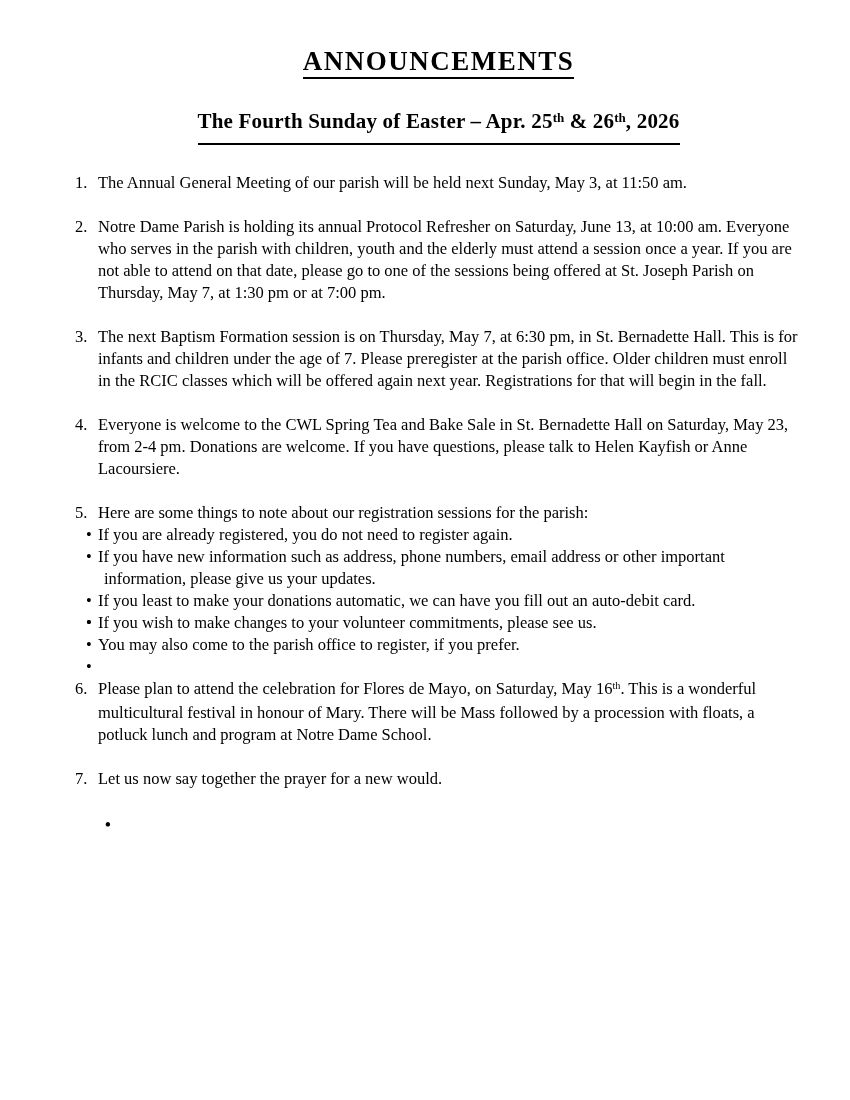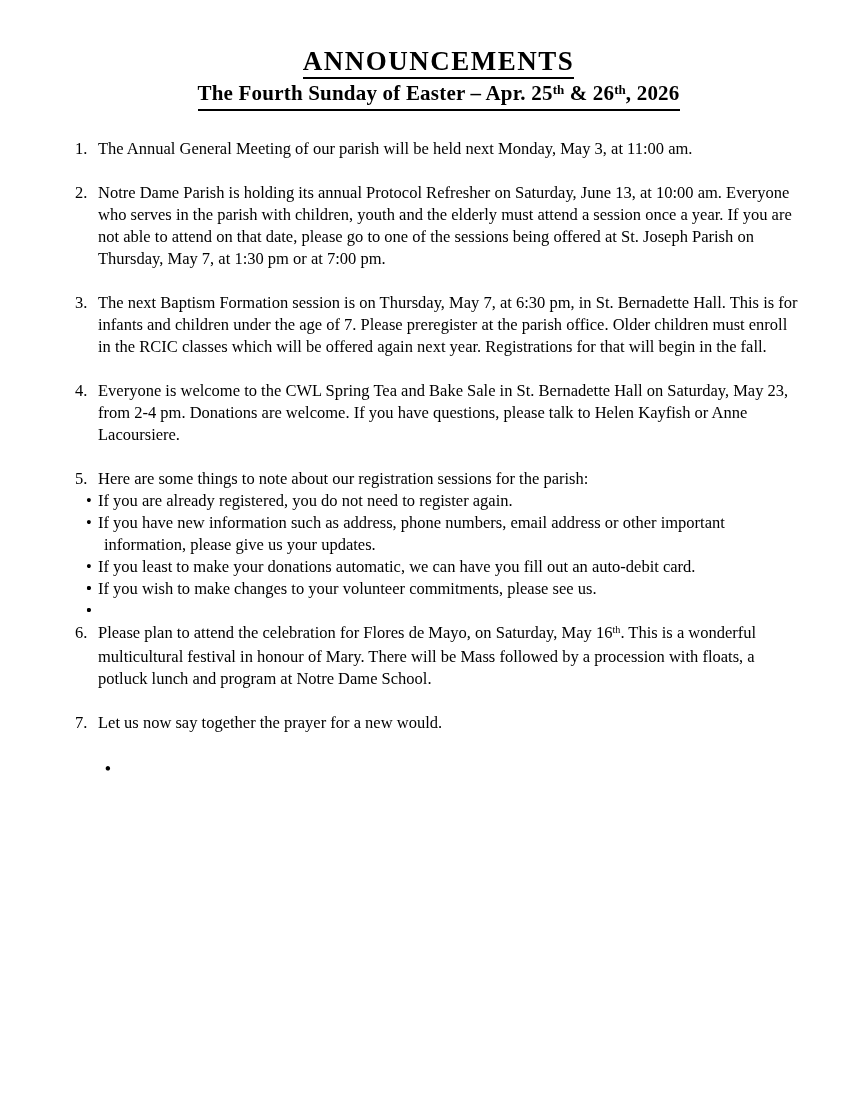--- a/index.html
+++ b/index.html
@@ -13,21 +13,21 @@
   }
   h1 {
     margin: 0; text-align: center;
     font-size: 27px; line-height: 30px; font-weight: 700; letter-spacing: 1.5px;
   }
   h1 .u { display: inline-block; border-bottom: 2.5px solid #000; padding-bottom: 1px; }
   h2 {
     margin: 3px 0 0; text-align: center;
     font-size: 21px; line-height: 22px; font-weight: 700; letter-spacing: 0.2px;
   }
-  h2 .u { display: inline-block; border-bottom: 2.5px solid #000; padding-bottom: 2px; }
+  h2 .u { display: inline-block; border-bottom: 2.5px solid #000; padding-bottom: 8px; margin-top: 28px; }
   .sup { font-size: 0.62em; position: relative; top: -0.45em; letter-spacing: 0; }
 
   .list { margin-top: 27px; }
   .item { position: relative; padding-left: 23px; margin-bottom: 22px; }
   .num  { position: absolute; left: 0; top: 0; }
 
   .bullets { margin: 0 0 22px 0; }
   .bullet { position: relative; padding-left: 29px; text-indent: -6px; }
   .bdot { position: absolute; left: 11px; top: 0; text-indent: 0; }
 
@@ -41,21 +41,21 @@
   <h1>
     <span class="u">ANNOUNCEMENTS</span>
   </h1>
   <h2>
     <span class="u" id="subtitle-text">The Fourth Sunday of Easter – Apr. 25<span class="sup">th</span> &amp; 26<span class="sup">th</span>, 2026</span>
   </h2>
 
   <div class="list" id="announcements">
       <div class="item">
         <span class="num">1.</span>
-        <div>The Annual General Meeting of our parish will be held next Monday, May 3, at 11:00 am.</div>
+        <div>The Annual General Meeting of our parish will be held next Sunday, May 3, at 11:50 am.</div>
       </div>
       <div class="item">
         <span class="num">2.</span>
         <div>Notre Dame Parish is holding its annual Protocol Refresher on Saturday, June 13, at 10:00 am. Everyone who serves in the parish with children, youth and the elderly must attend a session once a year. If you are not able to attend on that date, please go to one of the sessions being offered at St. Joseph Parish on Thursday, May 7, at 1:30 pm or at 7:00 pm.</div>
       </div>
       <div class="item">
         <span class="num">3.</span>
         <div>The next Baptism Formation session is on Thursday, May 7, at 6:30 pm, in St. Bernadette Hall. This is for infants and children under the age of 7. Please preregister at the parish office. Older children must enroll in the RCIC classes which will be offered again next year. Registrations for that will begin in the fall.</div>
       </div>
       <div class="item">
@@ -65,21 +65,21 @@
       <div class="item" style="margin-bottom: 0px;">
         <span class="num">5.</span>
         <div>Here are some things to note about our registration sessions for the parish:</div>
       </div>
       <div class="bullets">
         <div class="bullet"><span class="bdot">•</span><span>If you are already registered, you do not need to register again.</span></div>
         <div class="bullet"><span class="bdot">•</span><span>If you have new information such as address, phone numbers, email address or other important information, please give us your updates.</span></div>
         <div class="bullet"><span class="bdot">•</span><span>If you least to make your donations automatic, we can have you fill out an auto-debit card.</span></div>
         <div class="bullet"><span class="bdot">•</span></div>
         <div class="bullet"><span class="bdot">•</span><span>If you wish to make changes to your volunteer commitments, please see us.</span></div>
-        <div class="bullet"><span class="bdot">•</span></div>
+        <div class="bullet"><span class="bdot">•</span><span>You may also come to the parish office to register, if you prefer.</span></div>
         <div class="bullet"><span class="bdot">•</span></div>
       </div>
       <div class="item">
         <span class="num">6.</span>
         <div>Please plan to attend the celebration for Flores de Mayo, on Saturday, May 16<span class="sup">th</span>. This is a wonderful multicultural festival in honour of Mary. There will be Mass followed by a procession with floats, a potluck lunch and program at Notre Dame School.</div>
       </div>
       <div class="item">
         <span class="num">7.</span>
         <div>Let us now say together the prayer for a new would.</div>
       </div>

